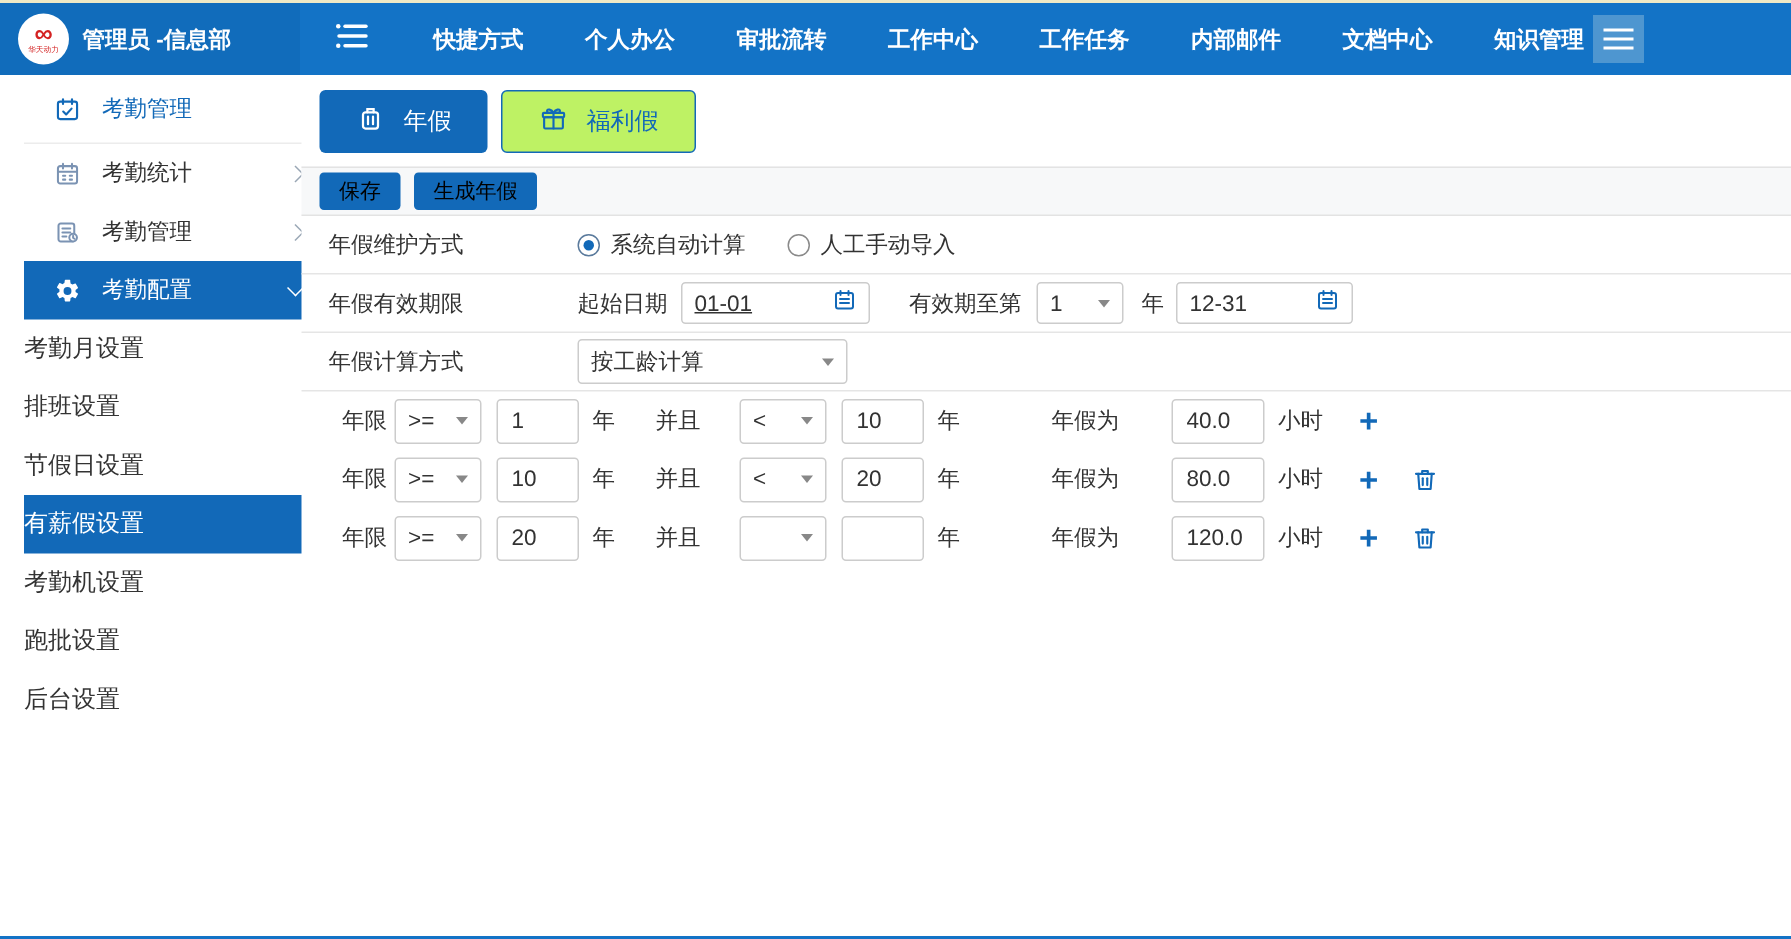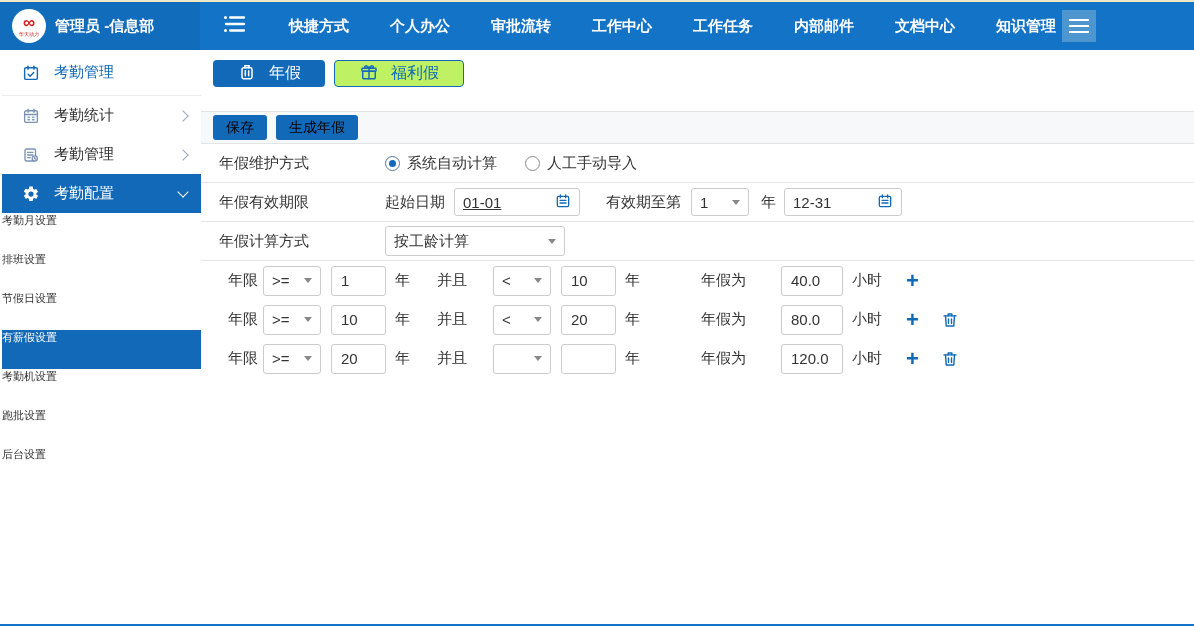--- a/index.html
+++ b/index.html
@@ -19,37 +19,37 @@
   .logo .bname{color:#d42222;font-size:6px;transform:scale(.85);white-space:nowrap;}
   .user-label{color:#fff;font-size:15px;font-weight:bold;margin-left:9px;white-space:nowrap;}
   .navlist-icon{margin-left:22px;flex:0 0 auto;cursor:pointer;}
   .nav{display:flex;align-items:center;}
   .nav-item{margin-left:41px;color:#fff;font-size:15px;font-weight:bold;cursor:pointer;white-space:nowrap;}
   .hamburger{position:absolute;right:98px;top:8px;width:34px;height:32px;background:#4e96d0;
              display:flex;flex-direction:column;align-items:center;justify-content:center;gap:4px;cursor:pointer;}
   .hamburger i{display:block;width:20px;height:2px;background:#fff;}
 
   
-  .sidebar{position:absolute;top:50px;left:2px;width:200px;bottom:2px;background:#fff;
+  .sidebar{position:absolute;top:50px;left:16px;width:200px;bottom:2px;background:#fff;
            border-right:1px solid #e0e0e0;box-sizing:border-box;}
   .side-item{display:flex;align-items:center;height:39px;padding:0 14px 0 20px;font-size:15px;cursor:pointer;}
   .side-item .lbl{margin-left:14px;flex:1;}
   .side-item.first{height:45px;border-bottom:1px solid #ececec;color:#1269b8;}
   .side-item.active{background:#1269b8;color:#fff;}
   .chev{width:7px;height:7px;border-top:1.6px solid #9aa7b5;border-right:1.6px solid #9aa7b5;flex:0 0 auto;}
   .chev.right{transform:rotate(45deg);}
   .chev.down{transform:rotate(135deg);border-color:#fff;margin-top:-3px;}
-  .sub-item{display:flex;align-items:flex-start;height:39px;font-size:11px;cursor:pointer;}
+  .sub-item{display:flex;align-items:center;height:39px;font-size:16px;cursor:pointer;}
   .sub-item.active{background:#1269b8;color:#fff;}
   .icon16{width:18px;height:18px;flex:0 0 auto;}
 
   
   .main{position:absolute;top:50px;left:201px;right:0;bottom:2px;background:#fff;}
   .tabrow{height:61px;display:flex;align-items:flex-start;padding:10px 0 0 12px;gap:9px;box-sizing:border-box;}
-  .tab{height:27px;display:flex;align-items:center;gap:12px;padding:0 24px;border-radius:4px;
+  .tab{height:42px;display:flex;align-items:center;gap:12px;padding:0 24px;border-radius:4px;
        font-size:16px;cursor:pointer;box-sizing:border-box;}
   .tab.active{background:#1269b8;color:#fff;}
   .tab.inactive{background:#bef264;color:#1269b8;border:1px solid #1269b8;}
 
   .toolbar{height:33px;background:#f7f8f9;border-top:1px solid #e3e3e3;border-bottom:1px solid #e3e3e3;
            display:flex;align-items:center;padding-left:12px;gap:9px;box-sizing:border-box;}
   .btn{background:#1269b8;color:#000000;border:none;border-radius:3px;height:25px;padding:0 13px;
        font-size:14px;font-family:inherit;cursor:pointer;display:flex;align-items:center;}
 
   .formrow{display:flex;align-items:center;height:39px;border-bottom:1px solid #e5e5e5;

